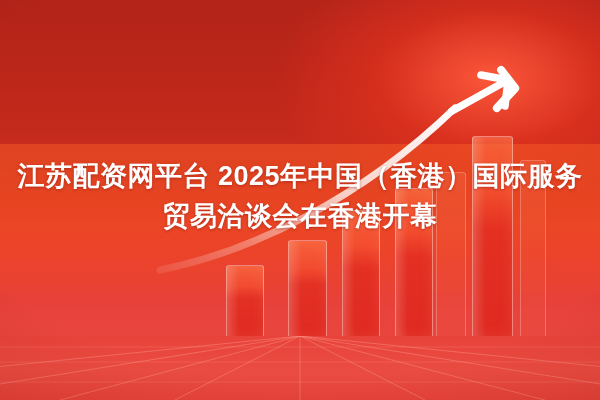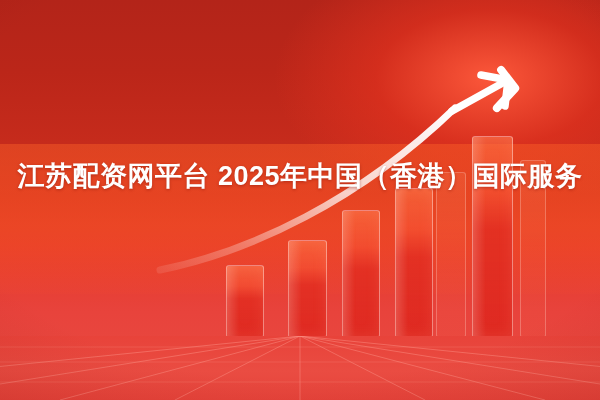--- a/index.html
+++ b/index.html
@@ -184,15 +184,16 @@
         <line x1="0" y1="26" x2="600" y2="26"></line>
         <line x1="0" y1="46" x2="600" y2="46"></line>
       </g>
     </svg>
   </div>
 
   <div class="bg-vignette"></div>
 
   <div class="headline">
     <span class="line">江苏配资网平台 2025年中国（香港）国际服务</span>
+    <span class="line">贸易洽谈会在香港开幕</span>
   </div>
 
 </div>
 
 </body></html>

